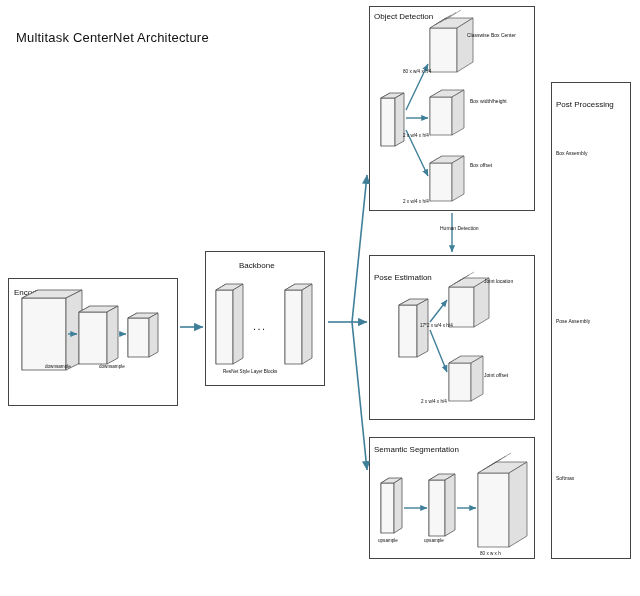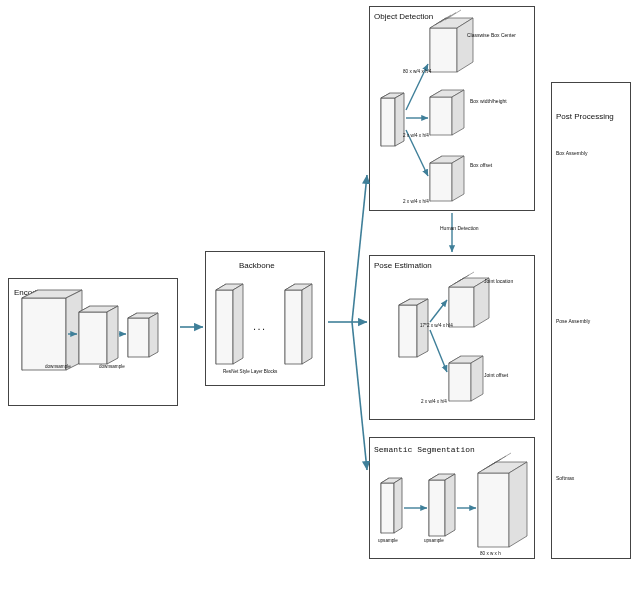--- a/index.html
+++ b/index.html
@@ -73,38 +73,39 @@
     font-size: 11px;
     letter-spacing: 1.5px;
     color: #222;
   }
 </style>
 </head>
 <body>
 
 <div id="page">
 
+  <div class="title">Multitask CenterNet Architecture</div>
 
   <div class="group-box" style="left:8px; top:278px; width:170px; height:128px;"></div>
   <div class="group-label" style="left:14px; top:288px;">Encoder</div>
 
   <div class="group-box" style="left:205px; top:251px; width:120px; height:135px;"></div>
   <div class="group-label" style="left:211px; top:261px;margin-left:28px;">Backbone</div>
 
   <div class="group-box" style="left:369px; top:6px; width:166px; height:205px;"></div>
   <div class="group-label" style="left:374px; top:12px;">Object Detection</div>
 
   <div class="group-box" style="left:369px; top:255px; width:166px; height:165px;"></div>
-  <div class="group-label" style="left:374px; top:261px;">Pose Estimation</div>
+  <div class="group-label" style="left:374px; top:273px;">Pose Estimation</div>
 
   <div class="group-box" style="left:369px; top:437px; width:166px; height:122px;"></div>
-  <div class="group-label" style="left:374px; top:445px;font-family:Liberation Mono, monospace;">Semantic Segmentation</div>
+  <div class="group-label" style="left:374px; top:445px;">Semantic Segmentation</div>
 
   <div class="group-box" style="left:551px; top:82px; width:80px; height:477px;"></div>
-  <div class="group-label" style="left:556px; top:100px;margin-top:12px;">Post Processing</div>
+  <div class="group-label" style="left:556px; top:100px;">Post Processing</div>
 
   <svg class="layer" viewBox="0 0 640 596">
     <defs>
       <marker id="ah" markerWidth="7" markerHeight="7" refX="5.6" refY="2.6" orient="auto">
         <path d="M0,0 L5.8,2.6 L0,5.2 z" fill="#3f7f99"></path>
       </marker>
       <marker id="ahs" markerWidth="6" markerHeight="6" refX="4.8" refY="2.2" orient="auto">
         <path d="M0,0 L5,2.2 L0,4.4 z" fill="#3f7f99"></path>
       </marker>
     </defs>

